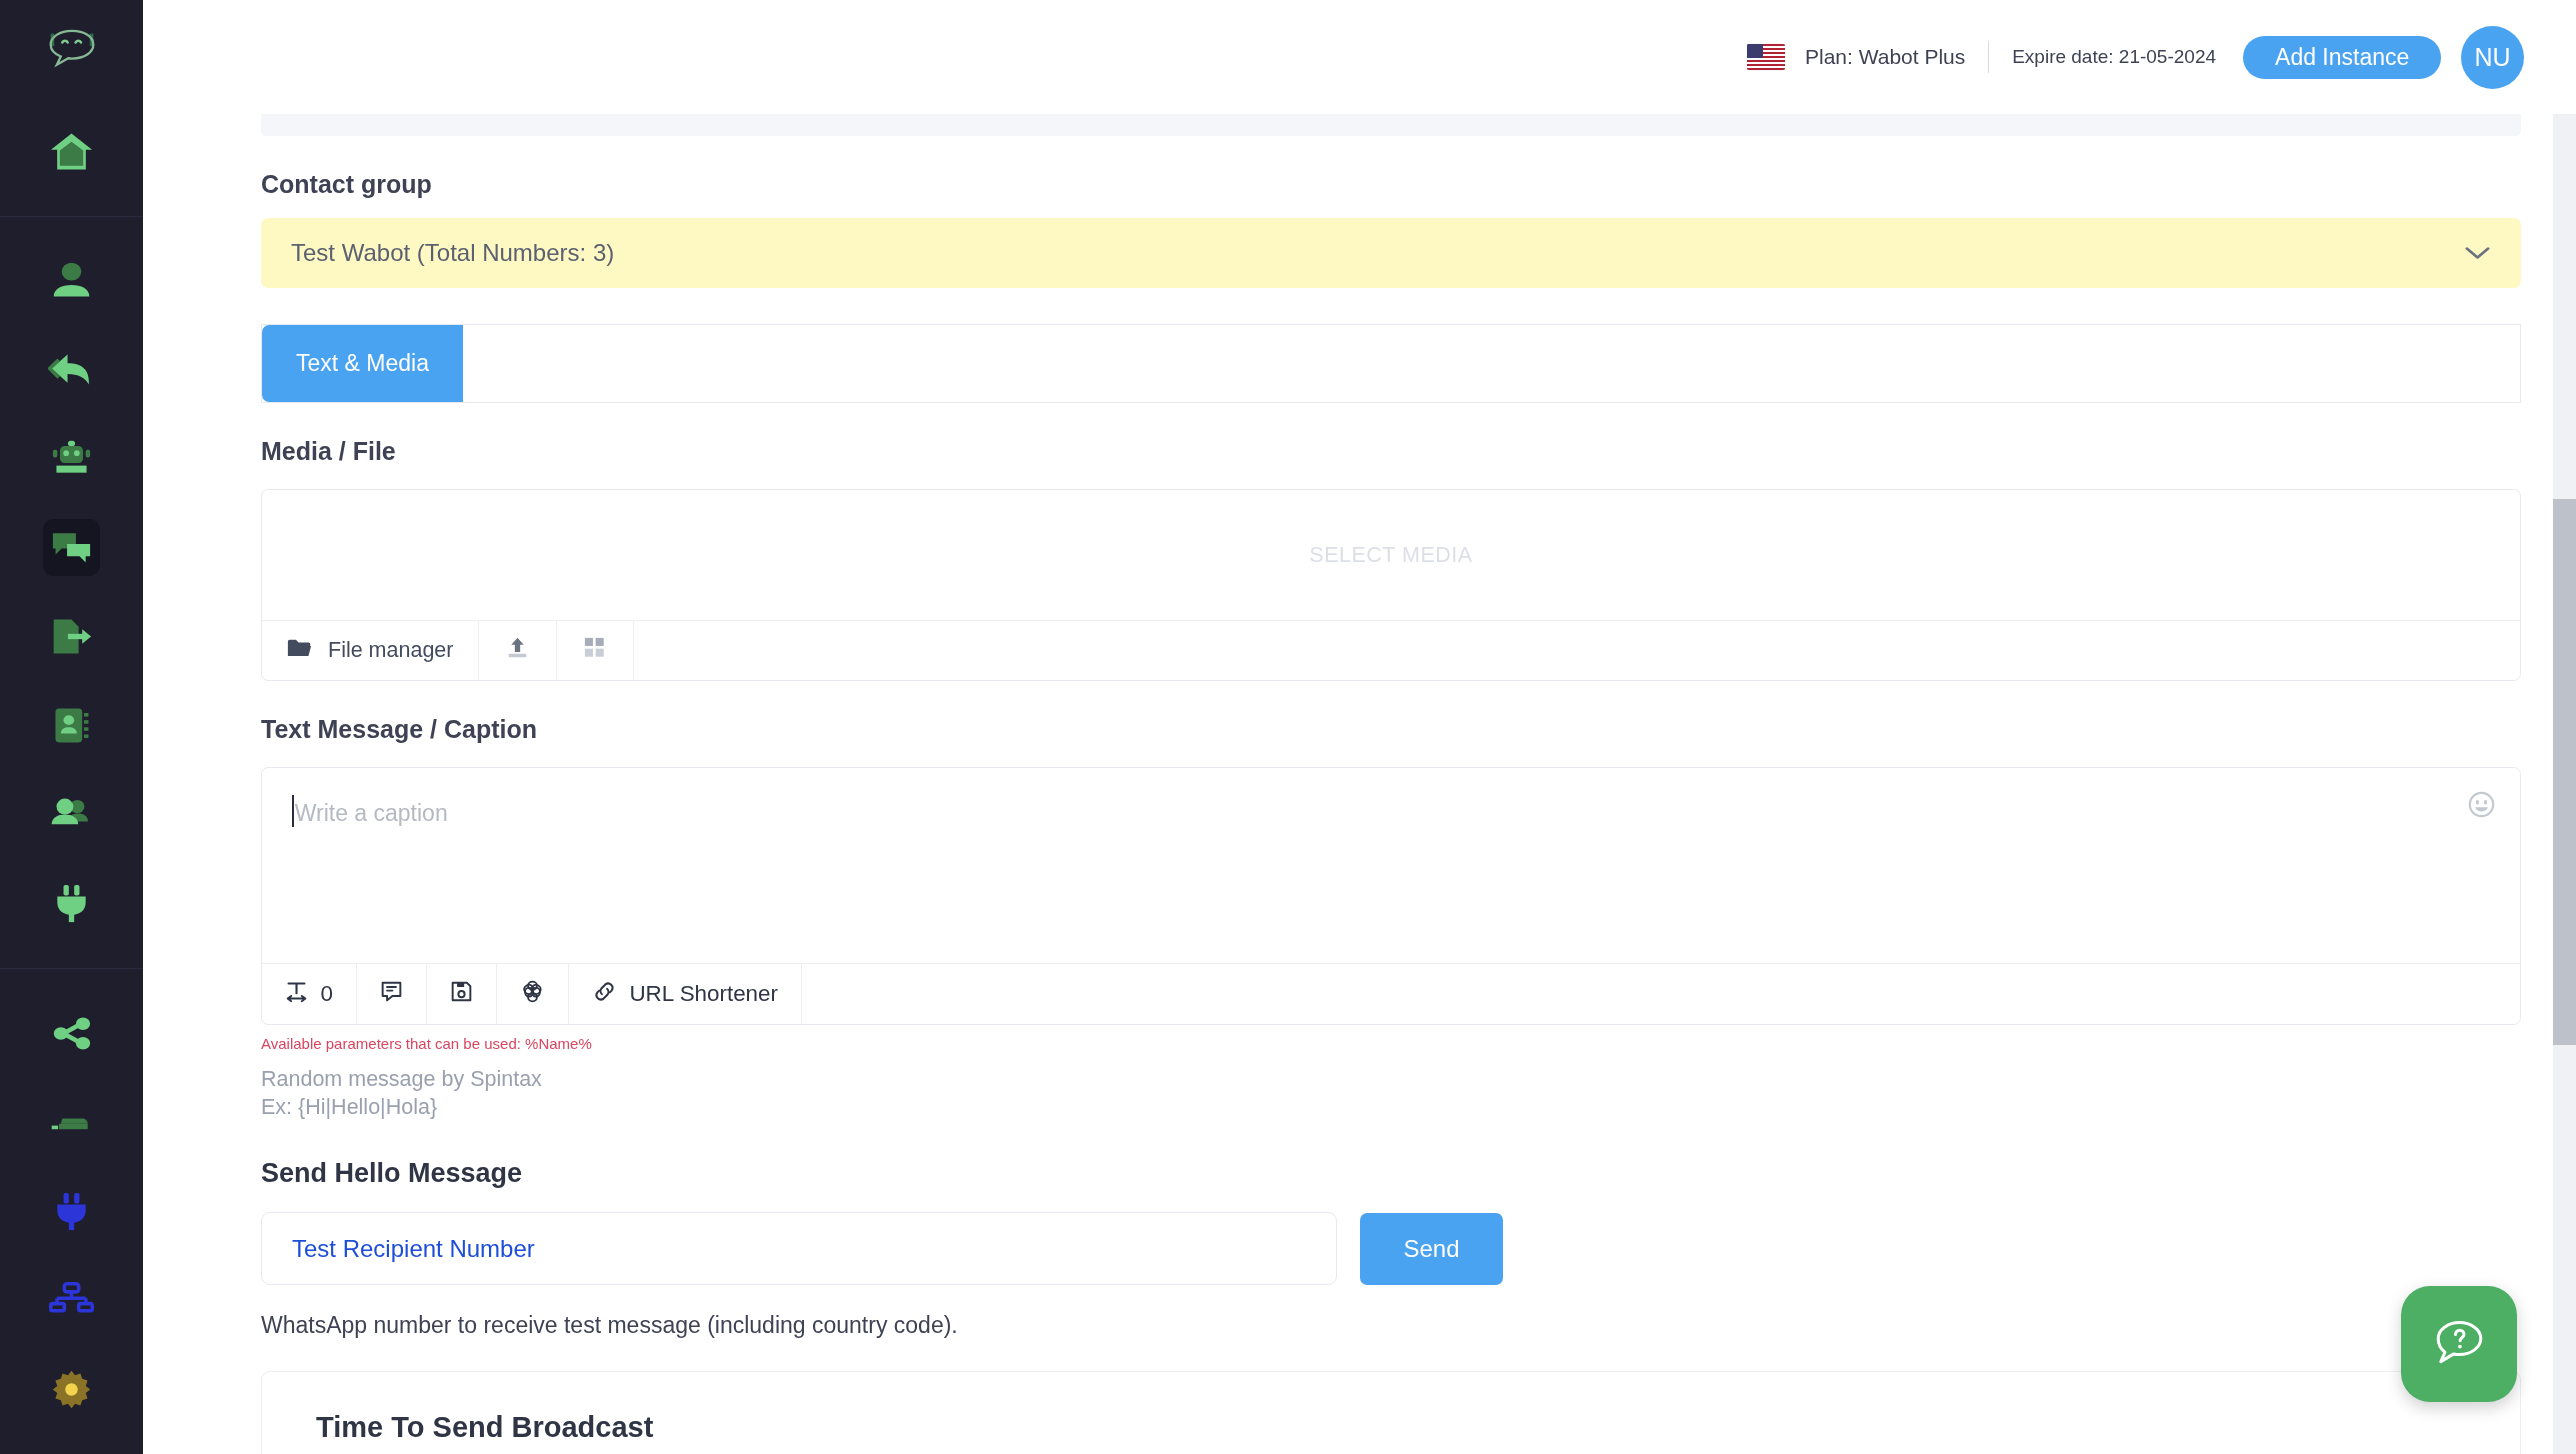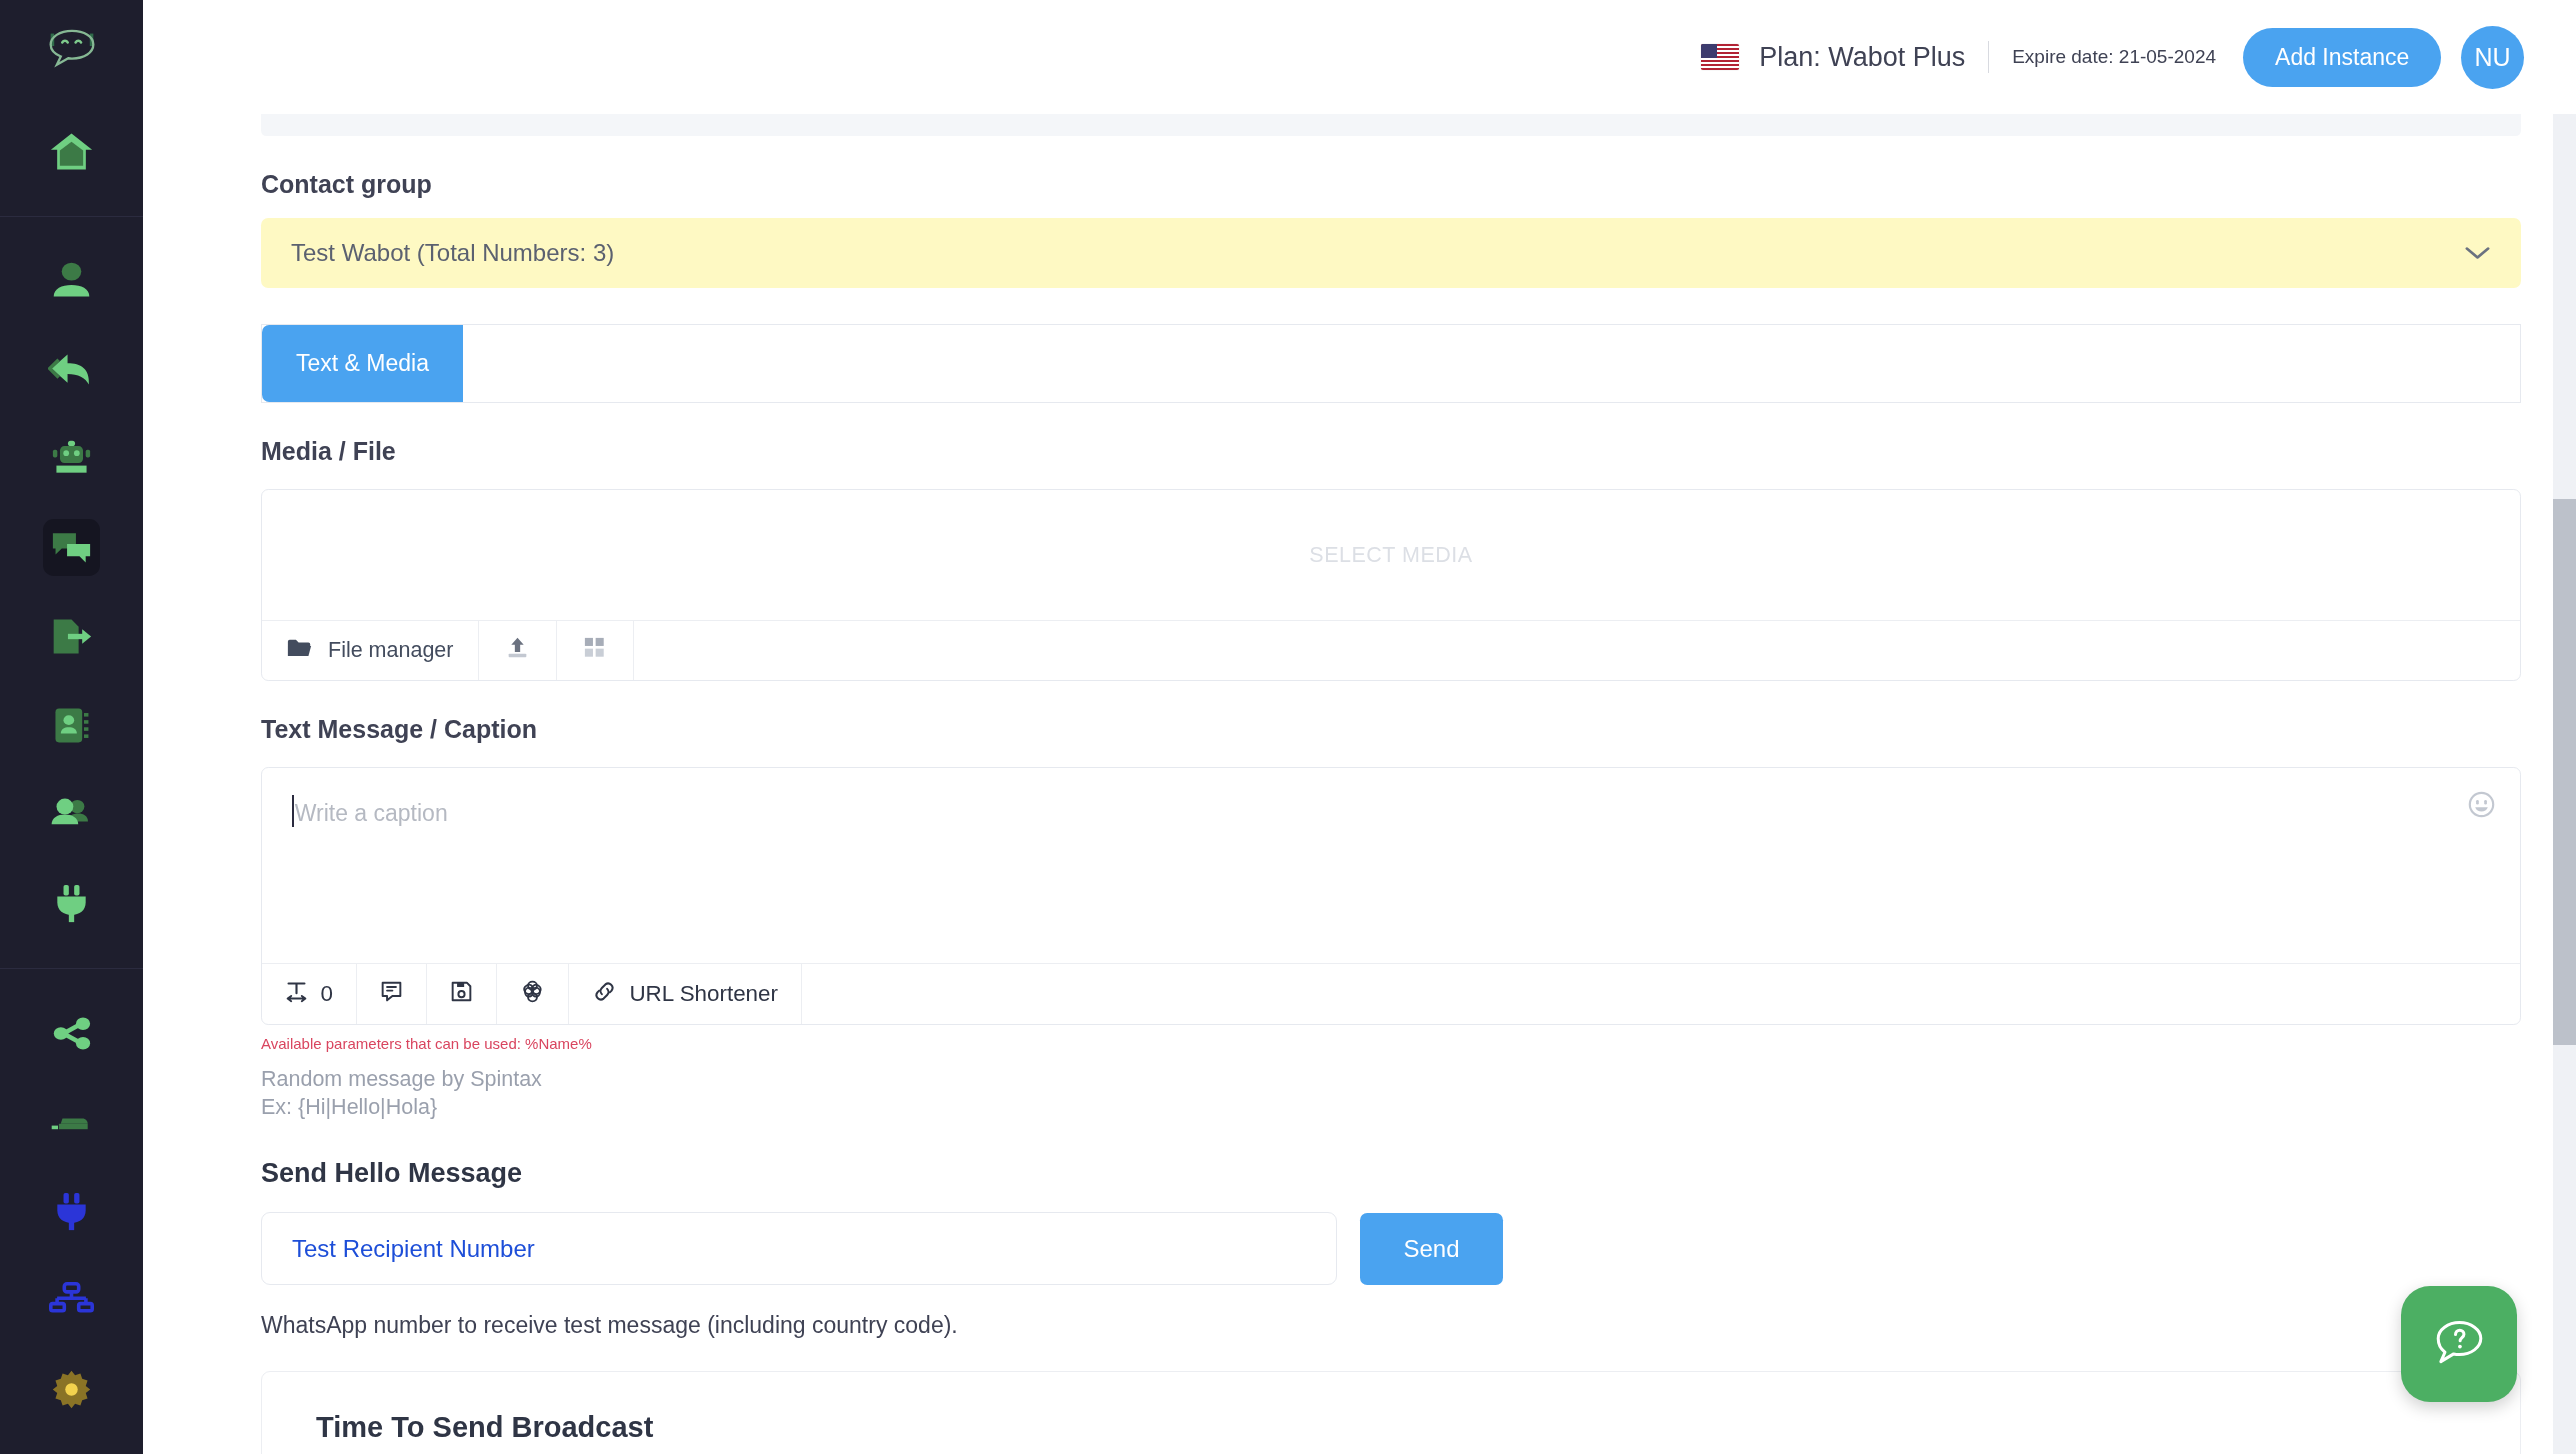--- a/index.html
+++ b/index.html
@@ -51,26 +51,26 @@
   }
   .flag {
     width: 38px; height: 26px; border-radius: 1.8px; overflow: hidden;
     position: relative; margin-right: 19.7px; flex: none;
     box-shadow: 0 0 0.9px rgba(0,0,0,.35);
   }
   .flag .stripes { position: absolute; inset: 0; background:
      repeating-linear-gradient(#b22234 0 2px, #ffffff 2px 4px); }
   .flag .canton { position: absolute; left:0; top:0; width: 16px; height: 14.3px;
      background: #3c3b6e; }
-  .plan-text { font-size: 27px; color: #3f4254; white-space: nowrap; }
+  .plan-text { font-size: 21px; color: #3f4254; white-space: nowrap; }
   .divider-v { width: 0.9px; height: 32px; background: #d8dae0; margin: 0 23px; }
   .expire-text { font-size: 19px; color: #3f4254; white-space: nowrap; margin-right: 27px; }
   .btn-primary {
     background: #4aa3f0; color: #ffffff; border: none; border-radius: 30px;
-    padding: 0 32px; height: 59px; font-size: 23px; cursor: pointer;
+    padding: 0 32px; height: 43px; font-size: 23px; cursor: pointer;
     font-family: "Liberation Sans", sans-serif; white-space: nowrap;
   }
   .avatar {
     width: 63px; height: 63px; border-radius: 50%; background: #4aa3f0;
     color: #ffffff; font-size: 25px; display: flex; align-items: center;
     justify-content: center; margin-left: 19.7px; cursor: pointer; flex: none;
   }
 
   
   .content-scroll {

